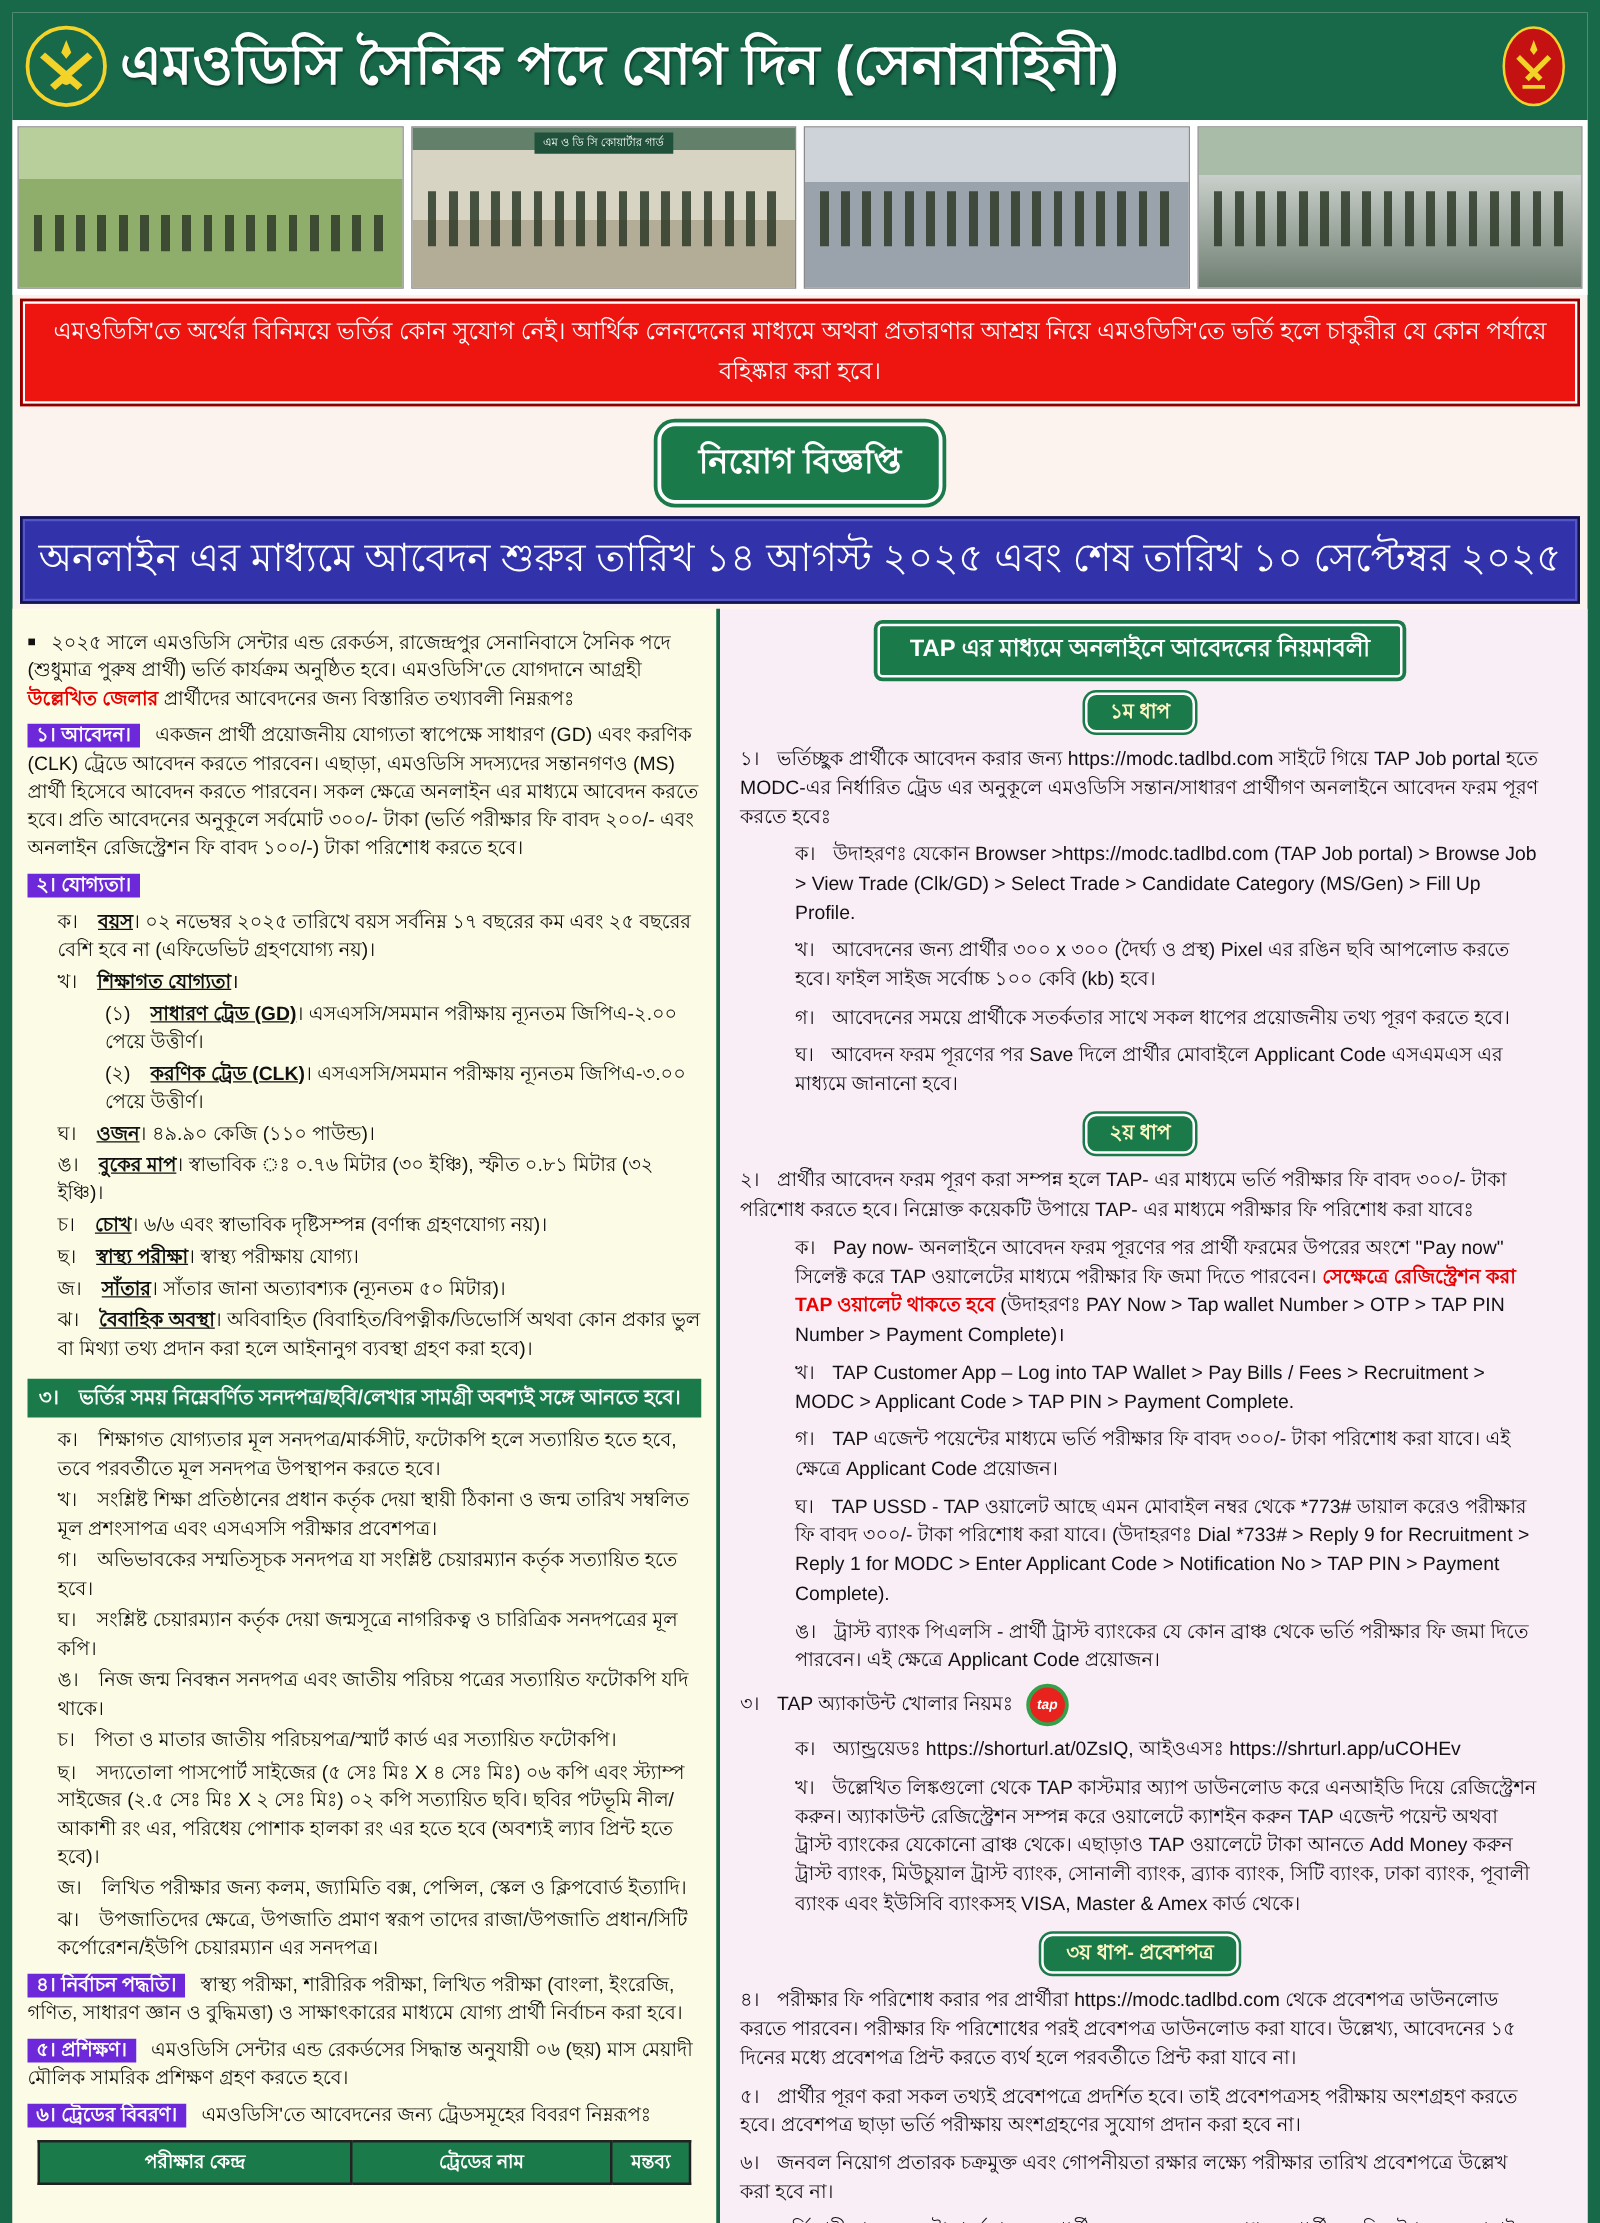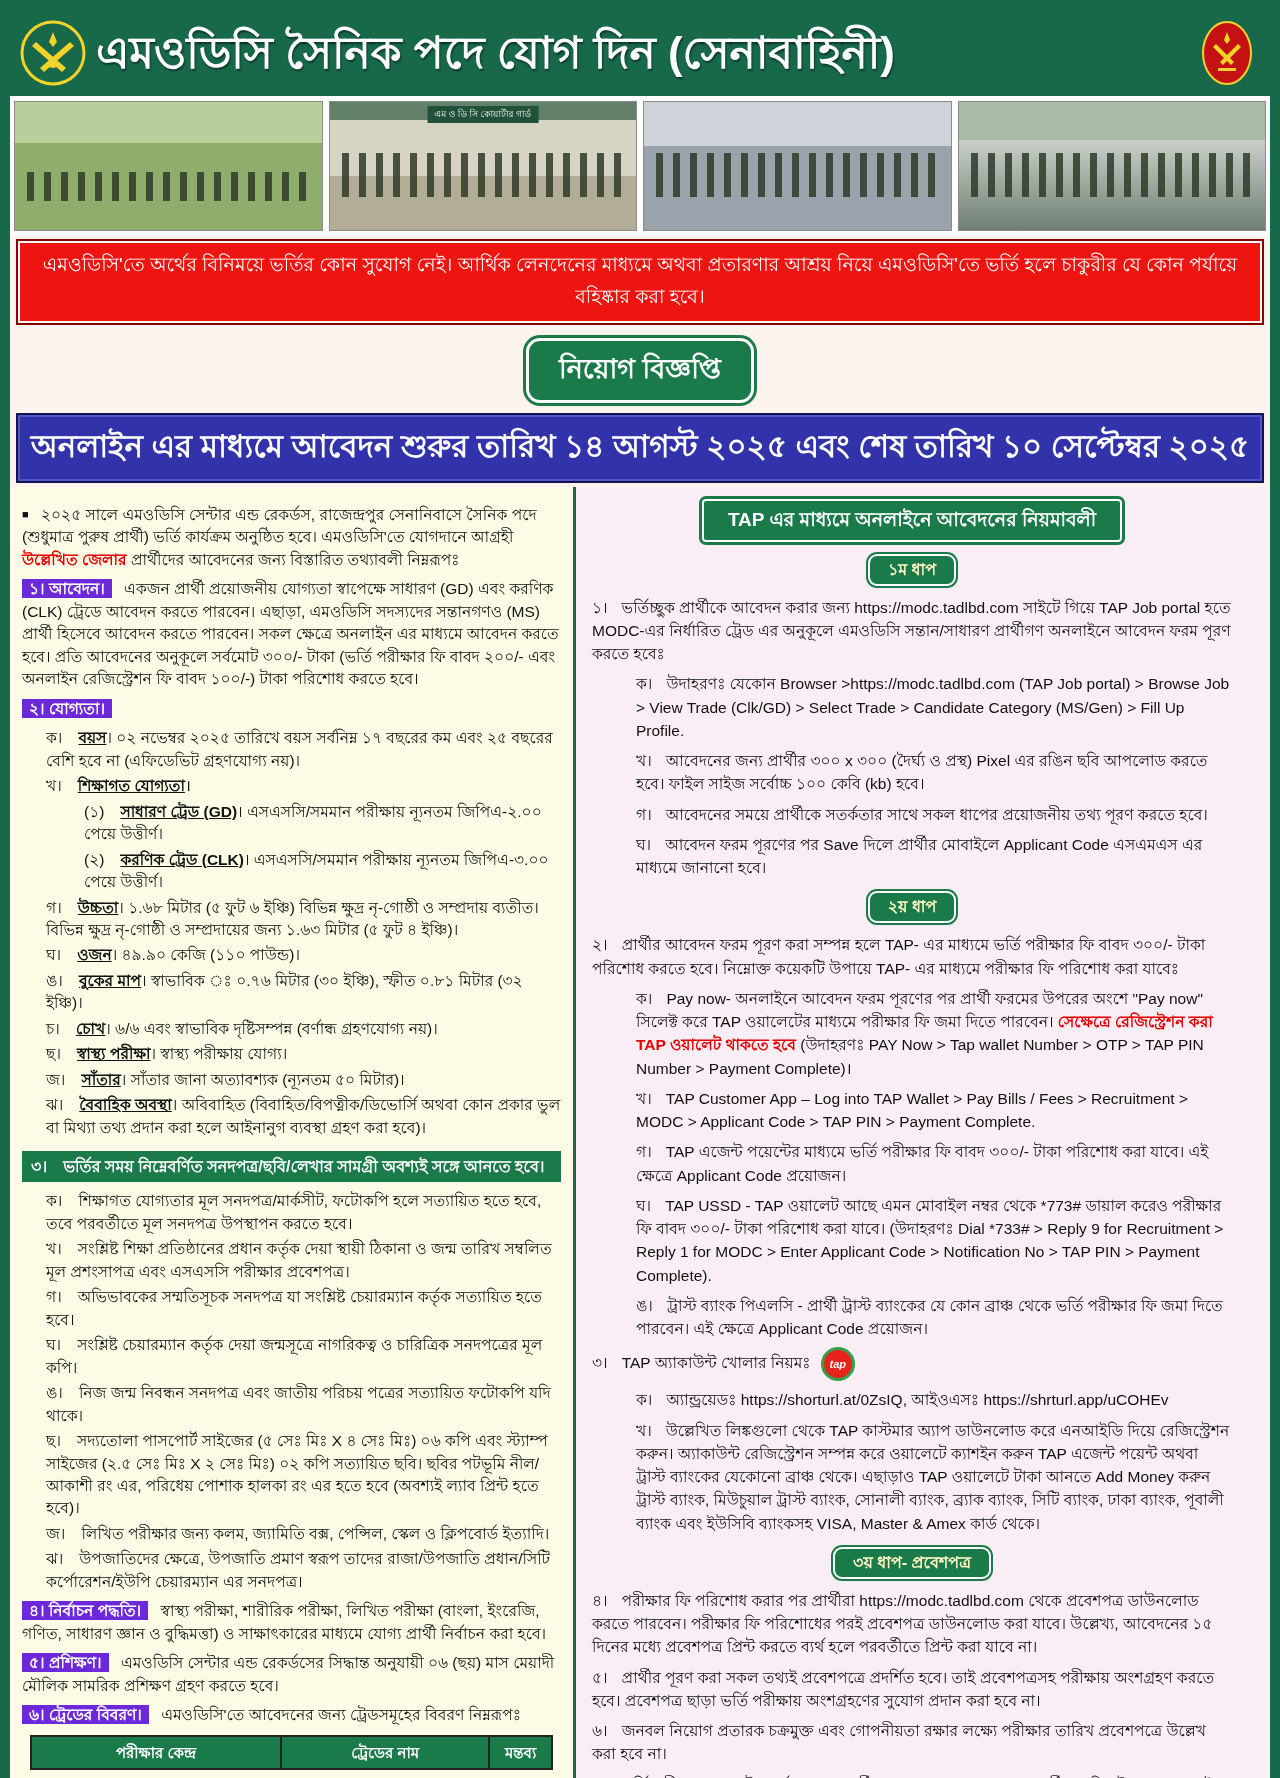--- a/index.html
+++ b/index.html
@@ -20,21 +20,21 @@
   .p3{background:linear-gradient(#cdd3d9 0 34%,#9aa3ab 34%);}
   .p4{background:linear-gradient(#a8bca8 0 30%,#70807360 30%,#6f7f72);}
   .photo .caption{position:absolute;top:4px;left:50%;transform:translateX(-50%);background:#20513a;
         color:#fff;font-size:9px;padding:1px 7px;white-space:nowrap;z-index:2;}
   
   .warn-banner{margin:3px 6px;background:#ee1511;border:2px solid #8a0000;box-shadow:inset 0 0 0 2px #fff;
         color:#fff;font-weight:normal;font-size:19px;text-align:center;padding:9px 8px;}
   .badge-wrap{text-align:center;padding:10px 0 8px;}
   .notice-badge{display:inline-block;background:#1b7a4a;color:#fff;font-size:27px;font-weight:bold;
         padding:7px 30px;border-radius:14px;border:3px solid #fff;box-shadow:0 0 0 3px #1b7a4a;}
-  .date-banner{margin:2px 6px 0;background:#3232aa;color:#fff;font-weight:bold;font-size:31px;
+  .date-banner{margin:2px 6px 0;background:#3232aa;color:#fff;font-weight:normal;font-size:31px;
         text-align:center;padding:7px 4px;border:2px solid #14144d;box-shadow:inset 0 0 0 2px #5555c8;}
   
   .cols{display:flex;align-items:stretch;margin-top:4px;}
   .col-left{width:566px;flex:0 0 566px;background:#fcfce6;padding:10px 12px 16px;box-sizing:border-box;
         border-right:3px solid #17694a;font-size:15.5px;line-height:1.45;}
   .col-right{flex:1;background:#faeef6;padding:10px 38px 16px 16px;box-sizing:border-box;position:relative;
         font-size:15.5px;line-height:1.5;}
   p{margin:7px 0;}
   .sq{font-size:11px;vertical-align:2px;margin-right:8px;}
   .red-b{color:#e80000;font-weight:bold;}
@@ -122,21 +122,20 @@
       <div>
 
           <p class="item"><span class="k">ক।</span><span class="lbl">বয়স</span><span>।  ০২ নভেম্বর ২০২৫ তারিখে বয়স সর্বনিম্ন ১৭ বছরের কম এবং ২৫ বছরের বেশি হবে না (এফিডেভিট গ্রহণযোগ্য নয়)।</span></p>
 
           <p class="item"><span class="k">খ।</span><span class="lbl">শিক্ষাগত যোগ্যতা</span><span>।</span></p>
 
           <p class="item indent"><span class="k">(১)</span><span class="lbl">সাধারণ ট্রেড (GD)</span><span>। এসএসসি/সমমান পরীক্ষায় ন্যূনতম জিপিএ-২.০০ পেয়ে উত্তীর্ণ।</span></p>
 
           <p class="item indent"><span class="k">(২)</span><span class="lbl">করণিক ট্রেড (CLK)</span><span>। এসএসসি/সমমান পরীক্ষায় ন্যূনতম জিপিএ-৩.০০ পেয়ে উত্তীর্ণ।</span></p>
 
-          <p class="item"><span class="k">গ।</span><span class="lbl">উচ্চতা</span><span>।  ১.৬৮ মিটার (৫ ফুট ৬ ইঞ্চি) বিভিন্ন ক্ষুদ্র নৃ-গোষ্ঠী ও সম্প্রদায় ব্যতীত। বিভিন্ন ক্ষুদ্র নৃ-গোষ্ঠী ও সম্প্রদায়ের জন্য ১.৬৩ মিটার (৫ ফুট ৪ ইঞ্চি)।</span></p>
 
           <p class="item"><span class="k">ঘ।</span><span class="lbl">ওজন</span><span>। ৪৯.৯০ কেজি (১১০ পাউন্ড)।</span></p>
 
           <p class="item"><span class="k">ঙ।</span><span class="lbl">বুকের মাপ</span><span>। স্বাভাবিক ঃ ০.৭৬ মিটার (৩০ ইঞ্চি), স্ফীত ০.৮১ মিটার (৩২ ইঞ্চি)।</span></p>
 
           <p class="item"><span class="k">চ।</span><span class="lbl">চোখ</span><span>। ৬/৬ এবং স্বাভাবিক দৃষ্টিসম্পন্ন (বর্ণান্ধ গ্রহণযোগ্য নয়)।</span></p>
 
           <p class="item"><span class="k">ছ।</span><span class="lbl">স্বাস্থ্য পরীক্ষা</span><span>। স্বাস্থ্য পরীক্ষায় যোগ্য।</span></p>
 
           <p class="item"><span class="k">জ।</span><span class="lbl">সাঁতার</span><span>। সাঁতার জানা অত্যাবশ্যক (ন্যূনতম ৫০ মিটার)।</span></p>
@@ -152,20 +151,21 @@
           <p class="item"><span class="k">ক।</span><span>শিক্ষাগত যোগ্যতার মূল সনদপত্র/মার্কসীট, ফটোকপি হলে সত্যায়িত হতে হবে, তবে পরবর্তীতে মূল সনদপত্র উপস্থাপন করতে হবে।</span></p>
 
           <p class="item"><span class="k">খ।</span><span>সংশ্লিষ্ট শিক্ষা প্রতিষ্ঠানের প্রধান কর্তৃক দেয়া স্থায়ী ঠিকানা ও জন্ম তারিখ সম্বলিত মূল প্রশংসাপত্র এবং এসএসসি পরীক্ষার প্রবেশপত্র।</span></p>
 
           <p class="item"><span class="k">গ।</span><span>অভিভাবকের সম্মতিসূচক সনদপত্র যা সংশ্লিষ্ট চেয়ারম্যান কর্তৃক সত্যায়িত হতে হবে।</span></p>
 
           <p class="item"><span class="k">ঘ।</span><span>সংশ্লিষ্ট চেয়ারম্যান কর্তৃক দেয়া জন্মসূত্রে নাগরিকত্ব ও চারিত্রিক সনদপত্রের মূল কপি।</span></p>
 
           <p class="item"><span class="k">ঙ।</span><span>নিজ জন্ম নিবন্ধন সনদপত্র এবং জাতীয় পরিচয় পত্রের সত্যায়িত ফটোকপি যদি থাকে।</span></p>
 
+          <p class="item"><span class="k">চ।</span><span>পিতা ও মাতার জাতীয় পরিচয়পত্র/স্মার্ট কার্ড এর সত্যায়িত ফটোকপি।</span></p>
 
           <p class="item"><span class="k">ছ।</span><span>সদ্যতোলা পাসপোর্ট সাইজের (৫ সেঃ মিঃ X ৪ সেঃ মিঃ) ০৬ কপি এবং স্ট্যাম্প সাইজের (২.৫ সেঃ মিঃ X ২ সেঃ মিঃ) ০২ কপি সত্যায়িত ছবি। ছবির পটভূমি নীল/আকাশী রং এর, পরিধেয় পোশাক হালকা রং এর হতে হবে (অবশ্যই ল্যাব প্রিন্ট হতে হবে)।</span></p>
 
           <p class="item"><span class="k">জ।</span><span>লিখিত পরীক্ষার জন্য কলম, জ্যামিতি বক্স, পেন্সিল, স্কেল ও ক্লিপবোর্ড ইত্যাদি।</span></p>
 
           <p class="item"><span class="k">ঝ।</span><span>উপজাতিদের ক্ষেত্রে, উপজাতি প্রমাণ স্বরূপ তাদের রাজা/উপজাতি প্রধান/সিটি কর্পোরেশন/ইউপি চেয়ারম্যান এর সনদপত্র।</span></p>
         </div>
 
       <p class="para">
         <span class="chip"><span>৪।</span> <span>নির্বাচন পদ্ধতি।</span></span>

